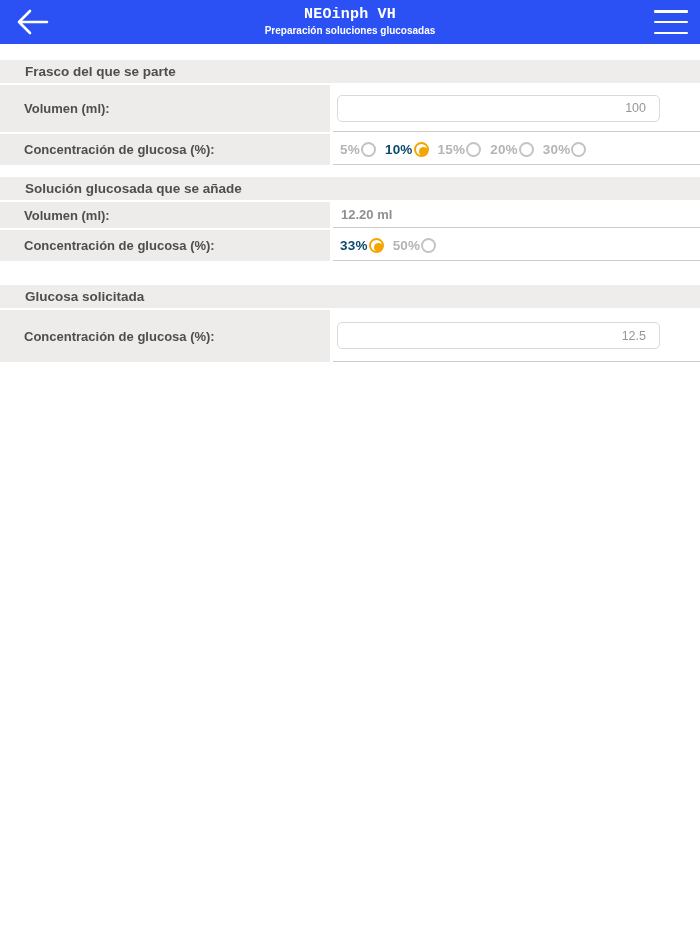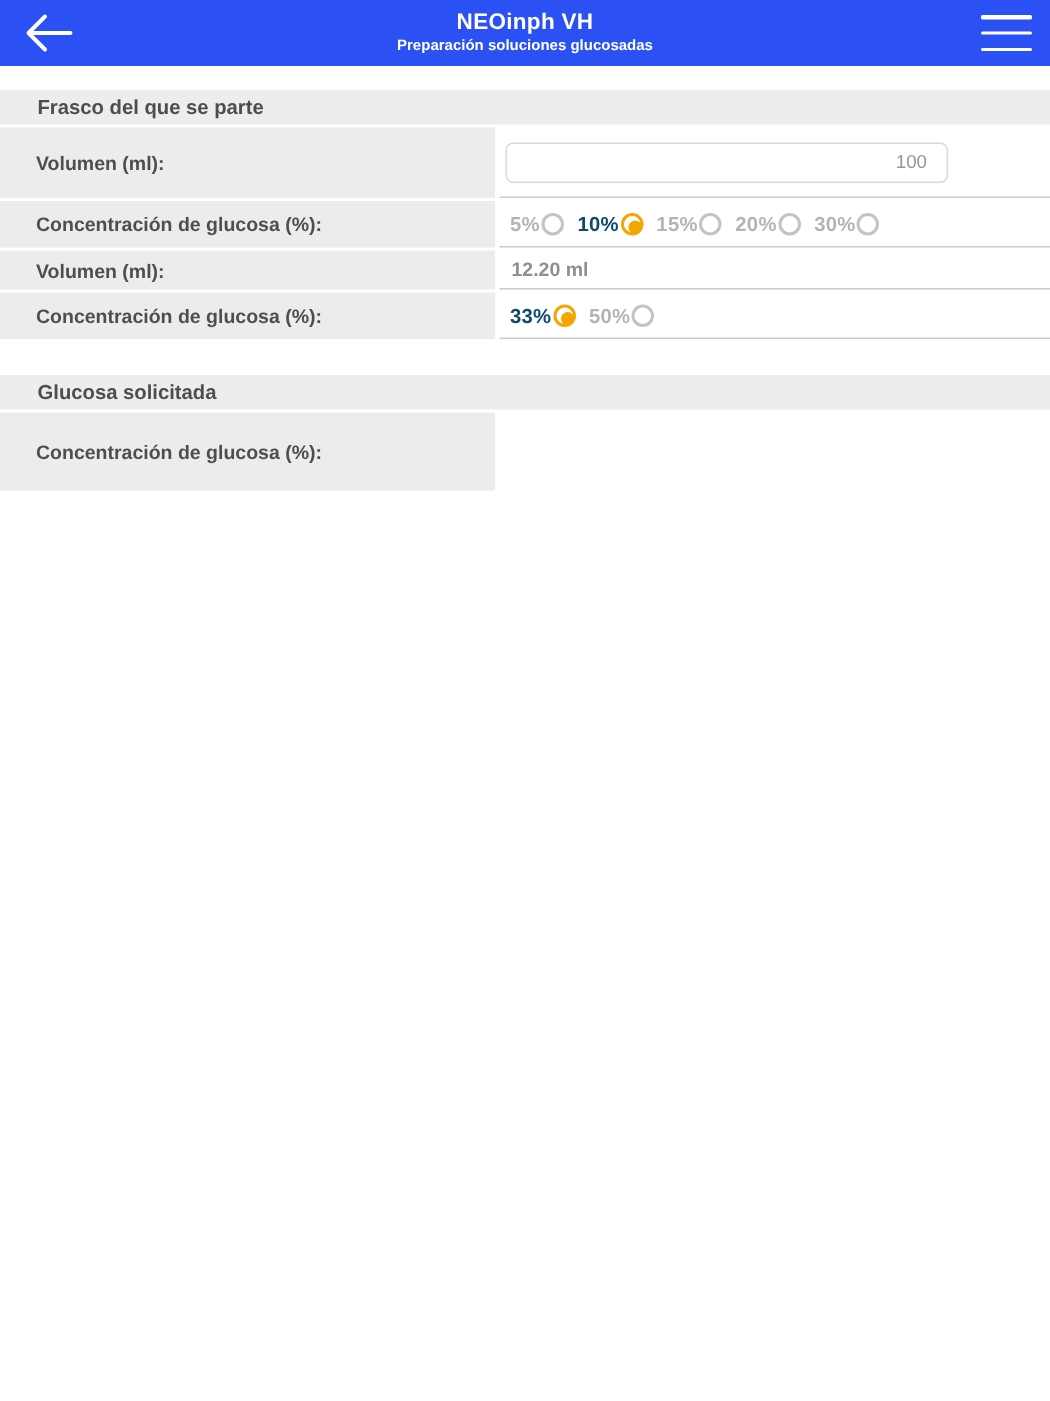--- a/index.html
+++ b/index.html
@@ -10,21 +10,21 @@
   
   .appbar {
     height:44px; background:#2b51f5; color:#ffffff;
     display:flex; align-items:center; justify-content:center; position:relative;
   }
   .appbar .back {
     position:absolute; left:10px; top:5px; width:44px; height:34px;
     display:flex; align-items:center; justify-content:center; cursor:pointer;
   }
   .appbar .titles { text-align:center; line-height:1.25; }
-  .appbar .title { font-size:15px; font-weight:700; letter-spacing:.2px; }
+  .appbar .title { font-size:15px; font-weight:700; letter-spacing:.2px;font-family:Liberation Mono, monospace; }
   .appbar .subtitle { font-size:10px; font-weight:700; }
   .appbar .menu {
     position:absolute; right:12px; top:7px; width:34px; height:30px;
     display:flex; flex-direction:column; justify-content:space-between; padding:3px 0; cursor:pointer;
   }
   .appbar .menu span { display:block; height:2.5px; background:#ffffff; border-radius:1px; }
 
   
   .section-header {
     background:#eeedeb; color:#4e4e4e; font-weight:700; font-size:13.5px;
@@ -41,21 +41,21 @@
   }
   .row .content-cell {
     flex:1; margin-left:3px; border-bottom:1px solid #cbcbcb;
     display:flex; align-items:center; background:#ffffff;
   }
   .row-tall { height:47px; }
   .row-med  { height:31px; }
   .row-short{ height:26px; }
 
   .text-input {
-    width:295px; height:27px; margin-left:4px;
+    width:323px; height:27px; margin-left:4px;
     border:1px solid #d9d9d9; border-radius:5px; background:#ffffff;
     text-align:right; padding-right:13px; color:#979797; font-size:12.5px;
     font-family:"Liberation Sans", sans-serif; outline:none;
   }
   .row-tall .text-input { margin-top:0; }
 
   .static-value { color:#8f8f8f; font-size:13px; padding-left:8px;font-weight:bold; }
 
   
   .radio-group { display:flex; align-items:center; padding-left:7px; }
@@ -124,20 +124,21 @@
           <span class="circle"></span>
         </div>
         <div class="radio-opt" data-selected="false">
           <span class="opt-label">30%</span>
           <span class="circle"></span>
         </div>
       </div>
     </div>
   </div>
 
+  <div class="section-header sh-2">Solución glucosada que se añade</div>
 
   <div class="row row-short">
     <div class="label-cell">Volumen (ml):</div>
     <div class="content-cell">
       <span class="static-value">12.20 ml</span>
     </div>
   </div>
 
   <div class="row row-med">
     <div class="label-cell">Concentración de glucosa (%):</div>
@@ -152,15 +153,18 @@
           <span class="circle"></span>
         </div>
       </div>
     </div>
   </div>
 
   <div class="section-header sh-3">Glucosa solicitada</div>
 
   <div class="row row-tall" style="height:52px;">
     <div class="label-cell">Concentración de glucosa (%):</div>
+    <div class="content-cell">
+      <input class="text-input" type="text" value="12.5" style="">
+    </div>
   </div>
 
 </div>
 
 </body></html>

